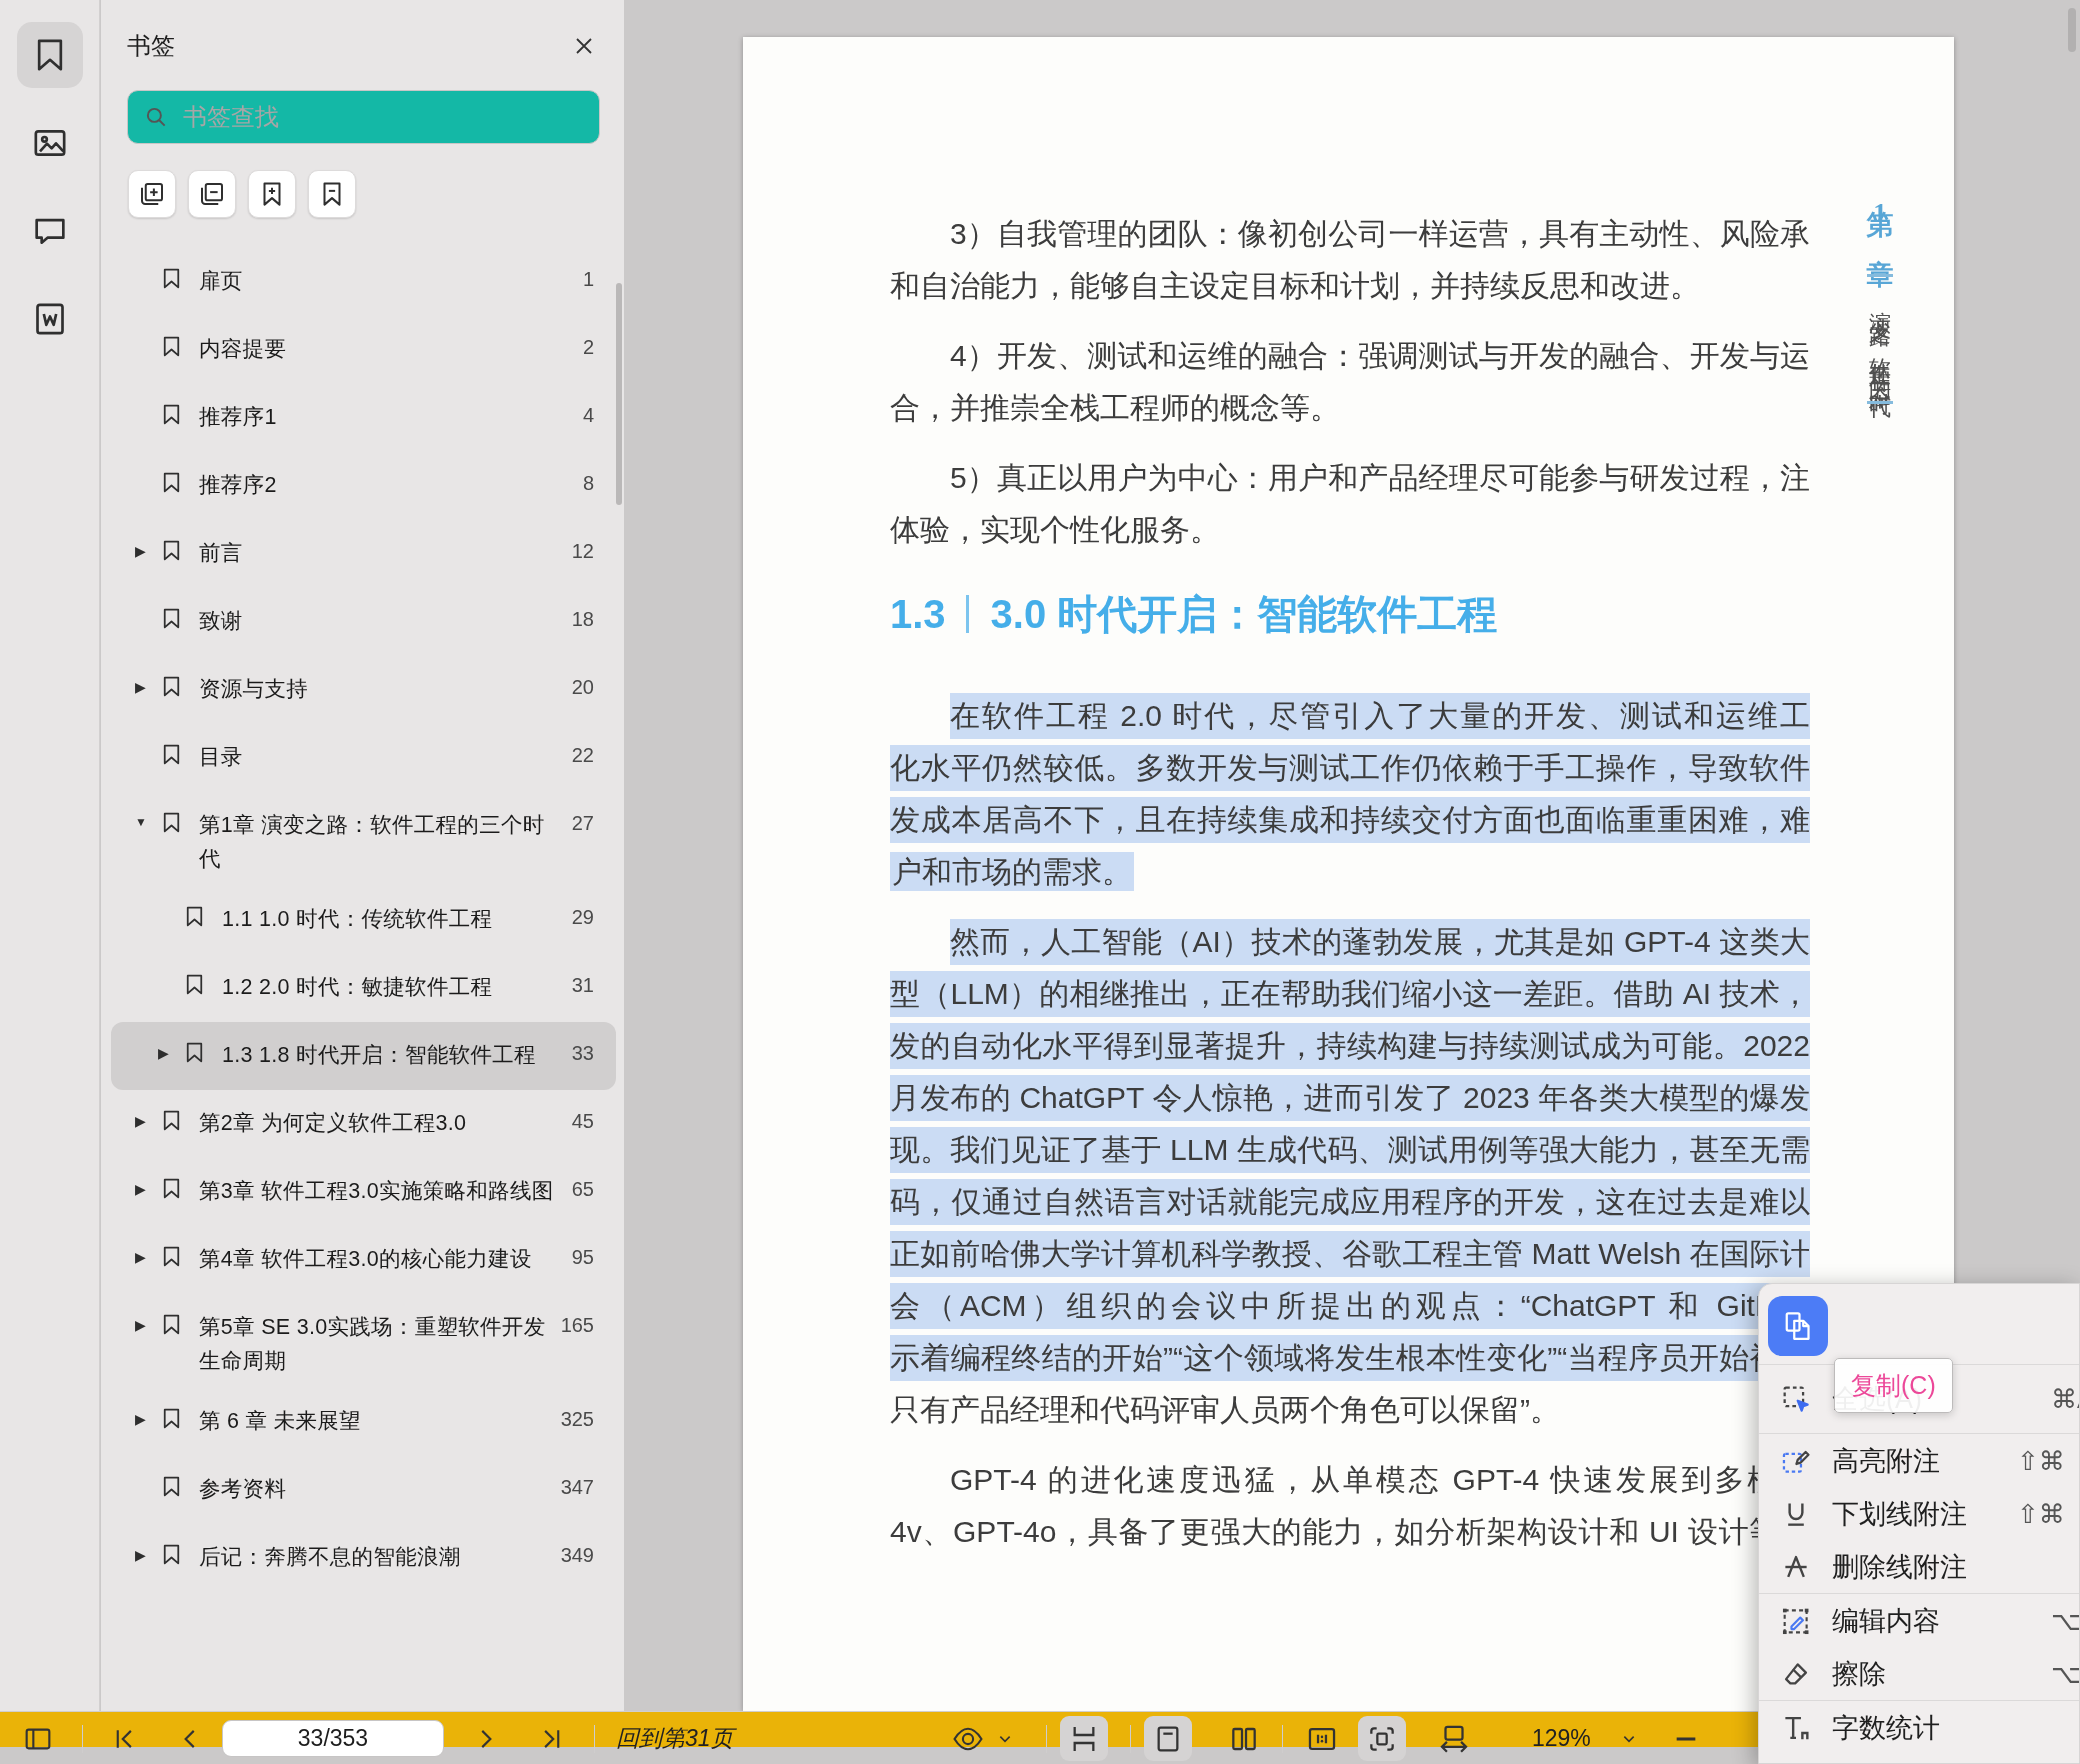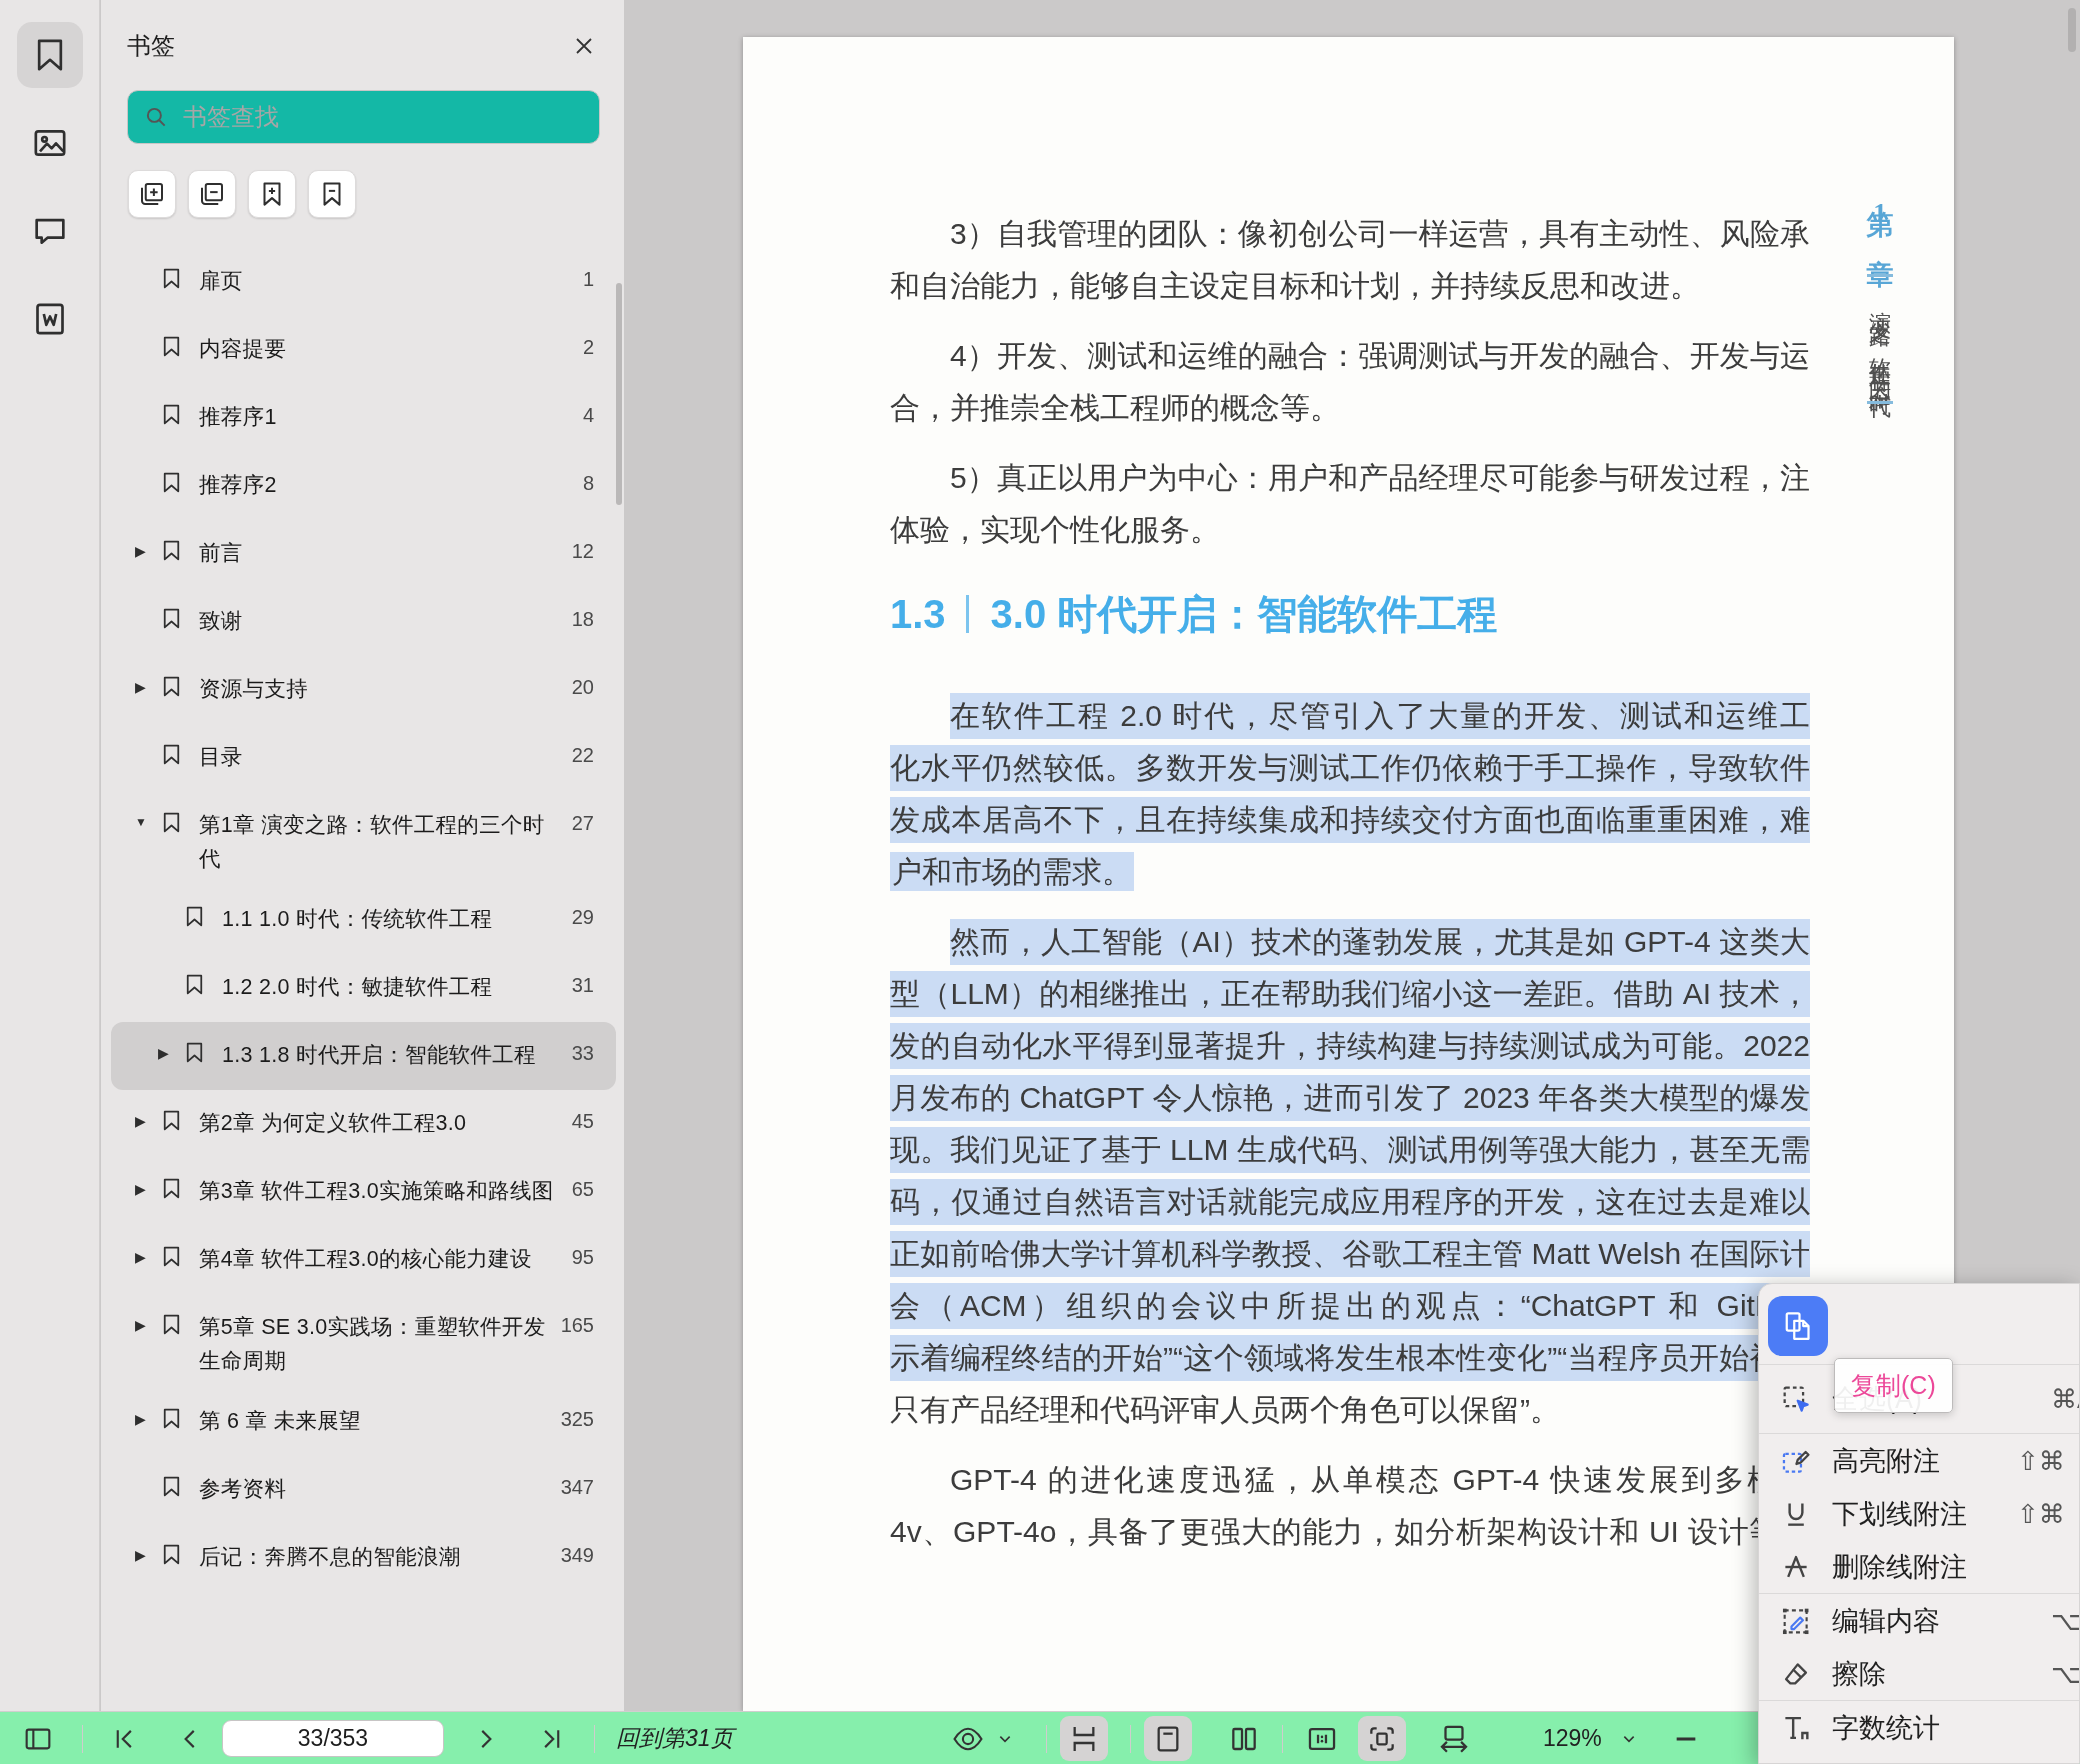--- a/index.html
+++ b/index.html
@@ -56,21 +56,21 @@
   .chapter-tab{position:absolute;left:1114px;top:152px;width:46px;display:flex;flex-direction:column;align-items:center;
                font-family:"Liberation Serif",serif;}
   .ct-num{writing-mode:vertical-rl;text-orientation:upright;color:#58a6d6;font-size:27px;letter-spacing:9px;font-weight:bold;}
   .ct-line{width:26px;height:3px;background:#85bbdd;margin:28px 0 16px 0;}
   .ct-line.bottom{margin:16px 0 0 0;}
   .ct-title{writing-mode:vertical-rl;text-orientation:upright;color:#4f4f4f;font-size:22px;letter-spacing:5px;}
 
   .doc-scrollbar{position:absolute;right:4px;top:8px;width:8px;height:44px;border-radius:4px;background:#b2b0b0;}
 
   
-  .statusbar{position:absolute;left:0;top:1711px;width:2080px;height:53px;background:#86efac;border-top:1px solid #d0cece;
+  .statusbar{position:absolute;left:0;top:1711px;width:2080px;height:36px;background:#eab308;border-top:1px solid #d0cece;
              box-sizing:border-box;z-index:20;}
   .statusbar .sep{position:absolute;top:13px;width:1px;height:28px;background:#cfcdcd;}
   .sb-ic{position:absolute;display:flex;align-items:center;justify-content:center;}
   .sb-ic.activebg{background:#d5d3d3;border-radius:9px;}
   .pgfield{position:absolute;left:222px;top:8px;width:222px;height:37px;background:#ffffff;border:1px solid #c7c5c5;
            border-radius:9px;text-align:center;font-size:23px;color:#1d1d1d;box-sizing:border-box;
            font-family:"Liberation Sans",sans-serif;outline:none;}
   .sb-text{position:absolute;top:0;height:53px;display:flex;align-items:center;font-size:23px;color:#222;}
   .zoom-slider{position:absolute;left:1720px;top:1735px;width:90px;height:6px;border-radius:3px;background:#3e77f0;z-index:10;}
 
@@ -513,21 +513,21 @@
           <path d="M4 8V6a2 2 0 0 1 2-2h2M16 4h2a2 2 0 0 1 2 2v2M20 16v2a2 2 0 0 1-2 2h-2M8 20H6a2 2 0 0 1-2-2v-2"></path>
           <rect x="8.5" y="8" width="7" height="8" rx="1"></rect>
         </svg>
     </div>
     <div class="sb-ic" style="left:1432px;top:8px;width:44px;height:38px;">
       <svg width="34" height="34" viewBox="0 0 24 24" fill="none" stroke="#333" stroke-width="1.6">
           <rect x="6" y="3.5" width="12" height="9" rx="1.5"></rect>
           <path d="M3.5 17.5h17M7 14l-3.5 3.5L7 21M17 14l3.5 3.5L17 21"></path>
         </svg>
     </div>
-    <div class="sb-text" style="left:1532px;margin-left:11px;">129%</div>
+    <div class="sb-text" style="left:1532px;">129%</div>
     <div class="sb-ic" style="left:1618px;top:16px;width:22px;height:22px;">
       <svg width="16" height="16" viewBox="0 0 24 24" fill="none" stroke="#333" stroke-width="2.4">
           <path d="M5 8.5l7 7 7-7"></path>
         </svg>
     </div>
     <div class="sb-ic" style="left:1668px;top:12px;width:36px;height:30px;">
       <svg width="28" height="28" viewBox="0 0 24 24" fill="none" stroke="#333" stroke-width="2.6">
           <path d="M4 12h16"></path>
         </svg>
     </div>

